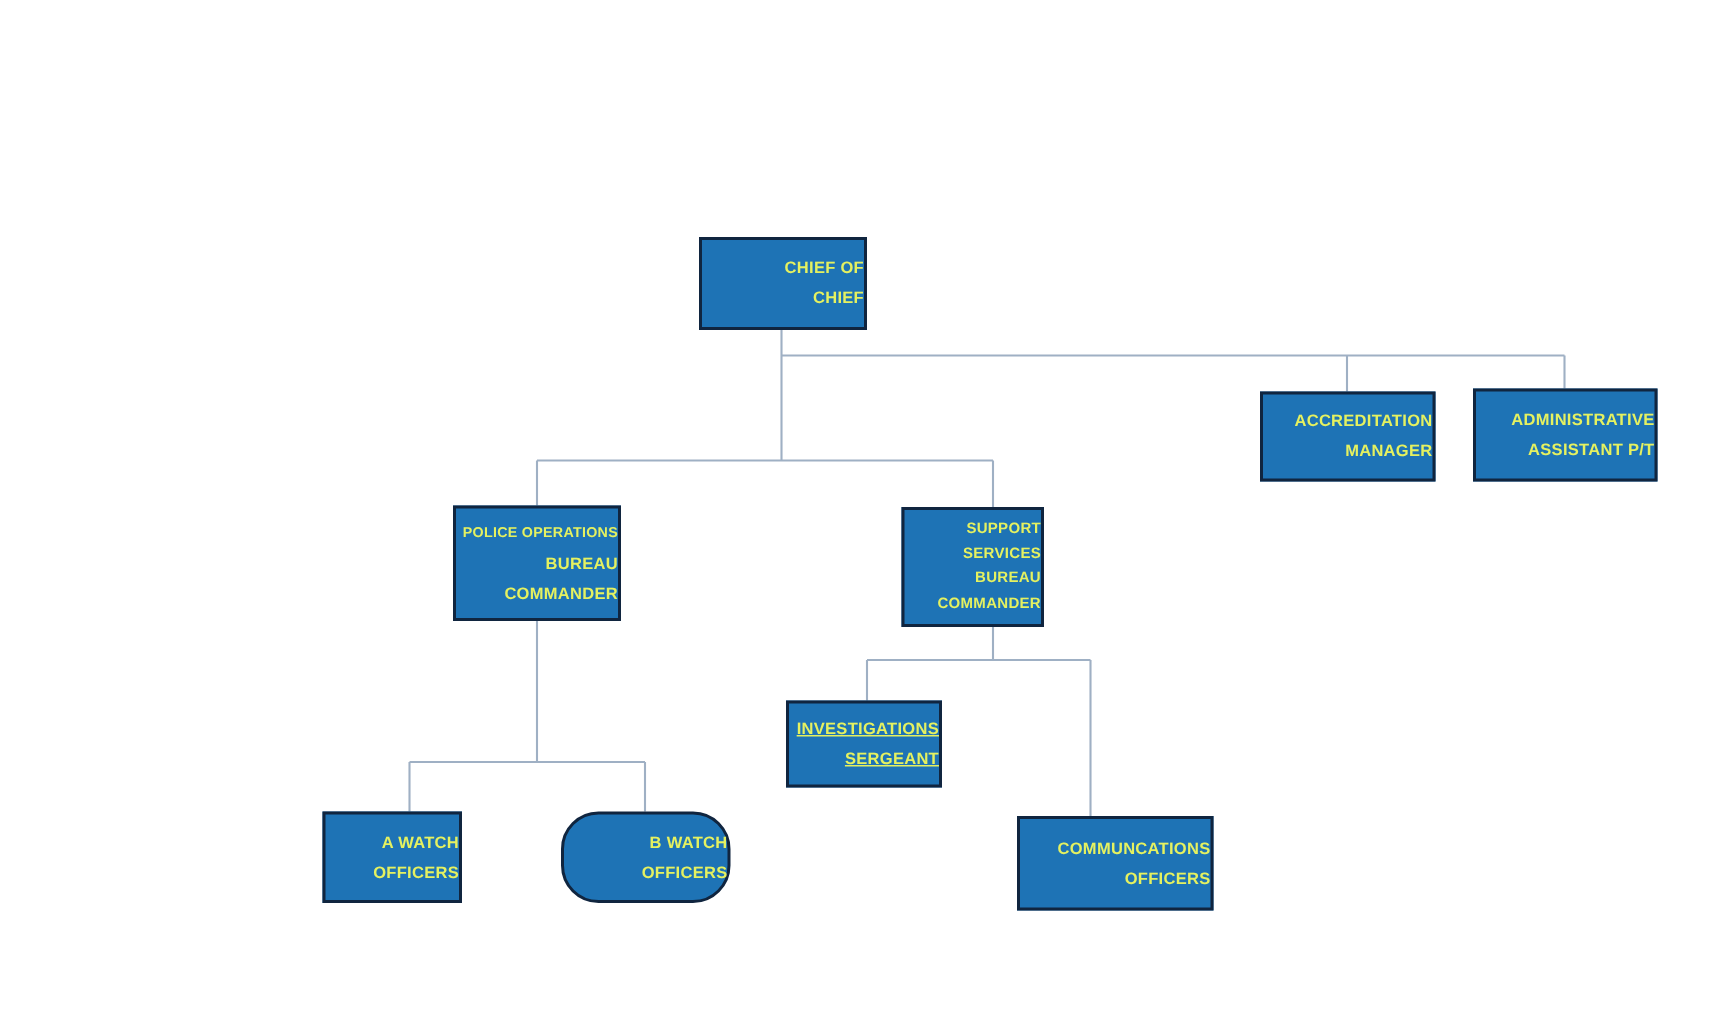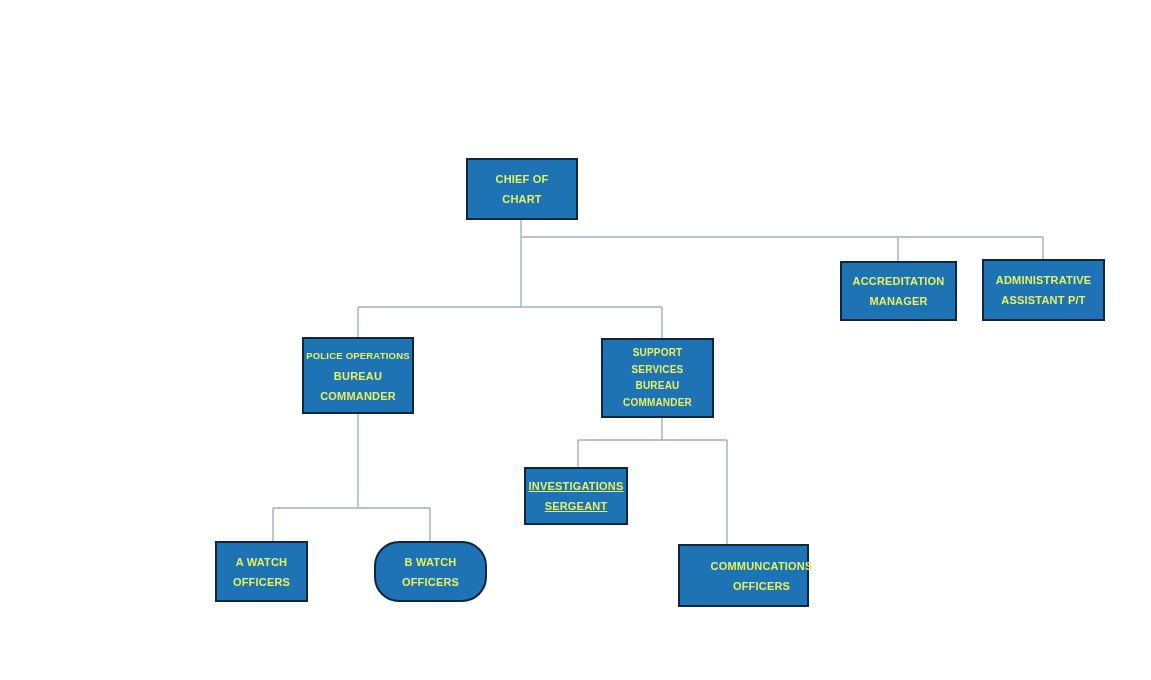--- a/index.html
+++ b/index.html
@@ -33,21 +33,21 @@
     top: 0;
   }
   .node {
     position: absolute;
     box-sizing: border-box;
     background: #1E73B5;
     border: 2px solid #10253F;
     display: flex;
     flex-direction: column;
     justify-content: center;
-    align-items: center;
+    align-items: flex-end;
     color: #E5F160;
     font-weight: bold;
     text-align: center;
   }
   .node .nl {
     font-size: 11px;
     line-height: 20px;
     letter-spacing: 0.2px;
     white-space: nowrap;
   }
@@ -69,40 +69,40 @@
     <g fill="none" stroke="#9FB0C4" stroke-width="1.4">
       <path d="M521,220 L521,307 M521,237 L1043,237 M898,237 L898,261 M1043,237 L1043,259"></path>
       <path d="M358,307 L662,307 M358,307 L358,337 M662,307 L662,338"></path>
       <path d="M358,414 L358,508 M273,508 L430,508 M273,508 L273,541 M430,508 L430,541"></path>
       <path d="M662,418 L662,440 M578,440 L727,440 M578,440 L578,467 M727,440 L727,544"></path>
     </g>
   </svg>
 
   <div class="node" style="left:466px; top:158px; width:112px; height:62px;">
     <span class="nl">CHIEF OF</span>
-    <span class="nl">CHART</span>
+    <span class="nl">CHIEF</span>
   </div>
 
   <div class="node" style="left:840px; top:261px; width:117px; height:60px;">
     <span class="nl">ACCREDITATION</span>
     <span class="nl">MANAGER</span>
   </div>
 
   <div class="node" style="left:982px; top:259px; width:123px; height:62px;">
     <span class="nl">ADMINISTRATIVE</span>
     <span class="nl">ASSISTANT P/T</span>
   </div>
 
   <div class="node" style="left:302px; top:337px; width:112px; height:77px;">
     <span class="nl sm">POLICE OPERATIONS</span>
     <span class="nl">BUREAU</span>
     <span class="nl">COMMANDER</span>
   </div>
 
-  <div class="node dense" style="left:601px; top:338px; width:113px; height:80px;">
+  <div class="node dense" style="left:601px; top:338px; width:95px; height:80px;">
     <span class="nl">SUPPORT</span>
     <span class="nl">SERVICES</span>
     <span class="nl">BUREAU</span>
     <span class="nl">COMMANDER</span>
   </div>
 
   <div class="node" style="left:524px; top:467px; width:104px; height:58px;text-decoration:underline;">
     <span class="nl">INVESTIGATIONS</span>
     <span class="nl">SERGEANT</span>
   </div>

